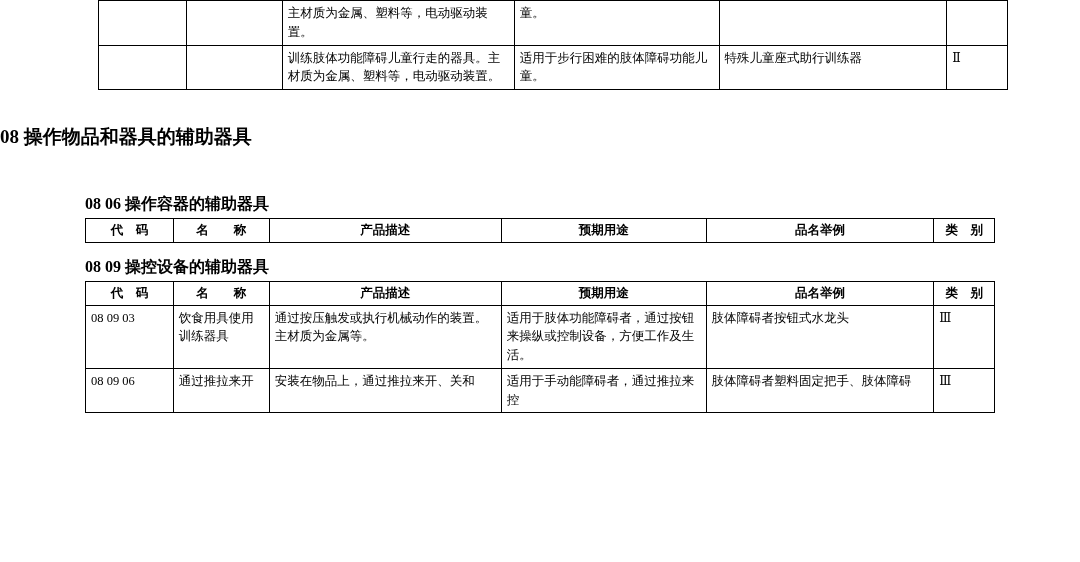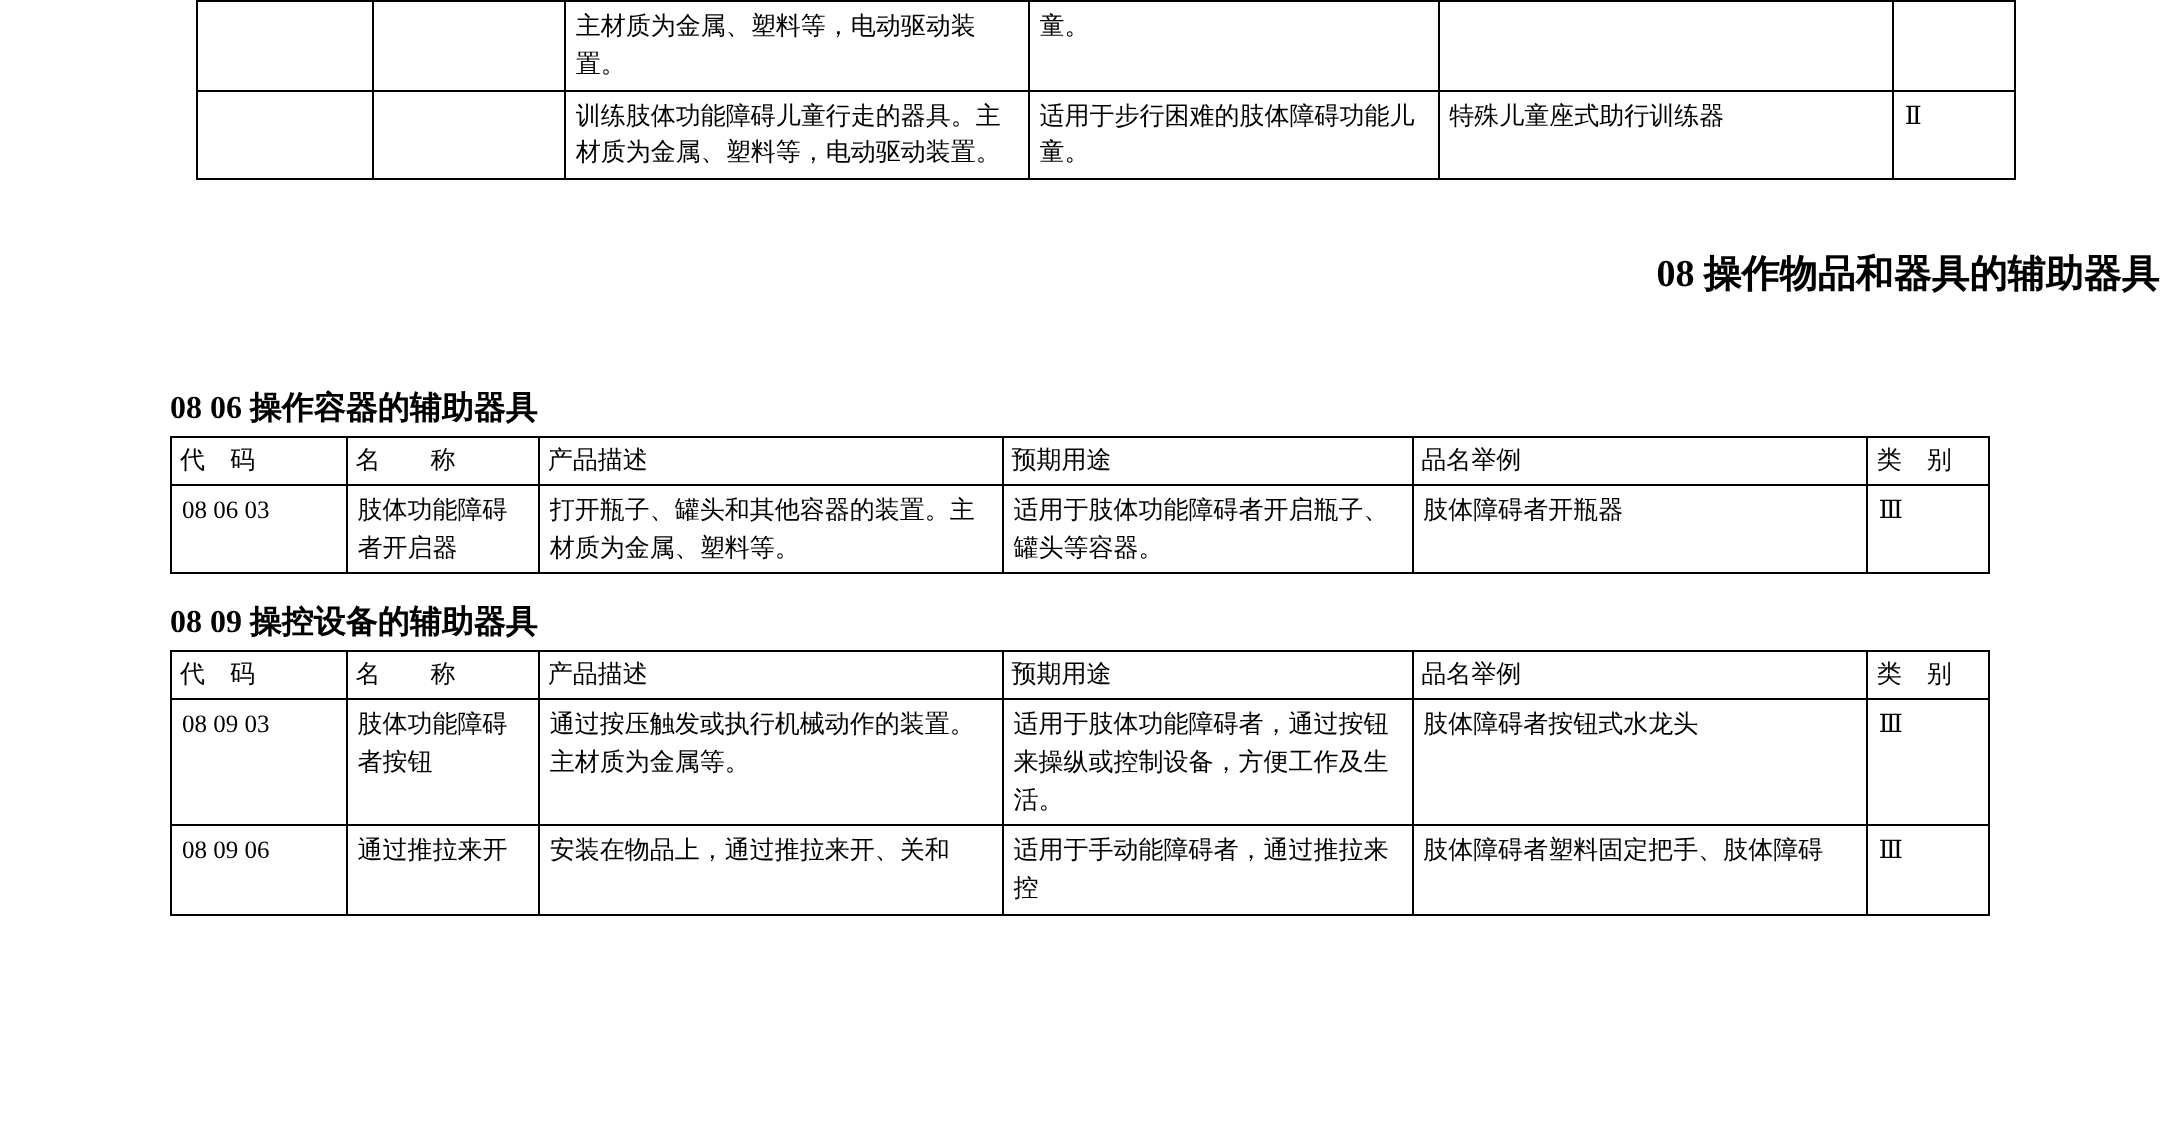--- a/index.html
+++ b/index.html
@@ -29,33 +29,34 @@
     line-height: 1.5;
   }
   table.doc td, table.doc th {
     border: 1px solid #000;
     padding: 3px 5px;
     vertical-align: top;
     font-weight: normal;
     text-align: left;
   }
   table.doc th {
-    font-weight: normal;
+    text-align: center;
+    font-weight: bold;
     padding: 2px 4px;
     font-size: 12.5px;
   }
   .c-code   { width: 84px;  text-align: center; }
   .c-name   { width: 92px; }
   .c-desc   { width: 222px; }
   .c-use    { width: 196px; }
   .c-ex     { width: 218px; }
   .c-cat    { width: 58px;  text-align: center; }
   td.center { text-align: center; }
   .sec-title {
-    text-align: right;
+    text-align: left;
     font-size: 19px;
     font-weight: bold;
     font-family: "Liberation Serif", "DejaVu Serif", serif;
     margin: 0;
     padding: 0;
   }
   .sub-title {
     font-size: 16px;
     font-weight: bold;
     margin: 0 0 3px 0;
@@ -132,28 +133,20 @@
         <tr>
           <th>代　码</th>
           <th>名　　称</th>
           <th>产品描述</th>
           <th>预期用途</th>
           <th>品名举例</th>
           <th>类　别</th>
         </tr>
       </thead>
       <tbody>
-        <tr>
-          <td class="center">08 06 03</td>
-          <td>肢体功能障碍者开启器</td>
-          <td>打开瓶子、罐头和其他容器的装置。主材质为金属、塑料等。</td>
-          <td>适用于肢体功能障碍者开启瓶子、罐头等容器。</td>
-          <td>肢体障碍者开瓶器</td>
-          <td class="center">Ⅲ</td>
-        </tr>
       </tbody>
     </table>
   </div>
 
   <div class="spacer-sm"></div>
 
   <div class="block">
     <div class="sub-title">08 09 操控设备的辅助器具</div>
     <table class="doc">
       <colgroup>
@@ -170,21 +163,21 @@
           <th>名　　称</th>
           <th>产品描述</th>
           <th>预期用途</th>
           <th>品名举例</th>
           <th>类　别</th>
         </tr>
       </thead>
       <tbody>
         <tr>
           <td class="center">08 09 03</td>
-          <td>肢体功能障碍者按钮</td>
+          <td>饮食用具使用训练器具</td>
           <td>通过按压触发或执行机械动作的装置。主材质为金属等。</td>
           <td>适用于肢体功能障碍者，通过按钮来操纵或控制设备，方便工作及生活。</td>
           <td>肢体障碍者按钮式水龙头</td>
           <td class="center">Ⅲ</td>
         </tr>
         <tr>
           <td class="center">08 09 06</td>
           <td>通过推拉来开</td>
           <td>安装在物品上，通过推拉来开、关和</td>
           <td>适用于手动能障碍者，通过推拉来控</td>

